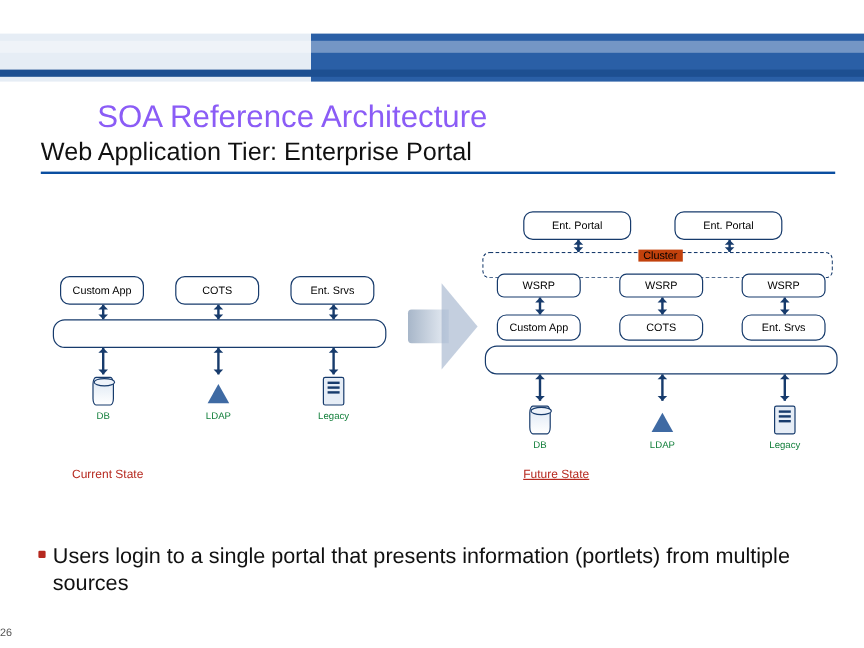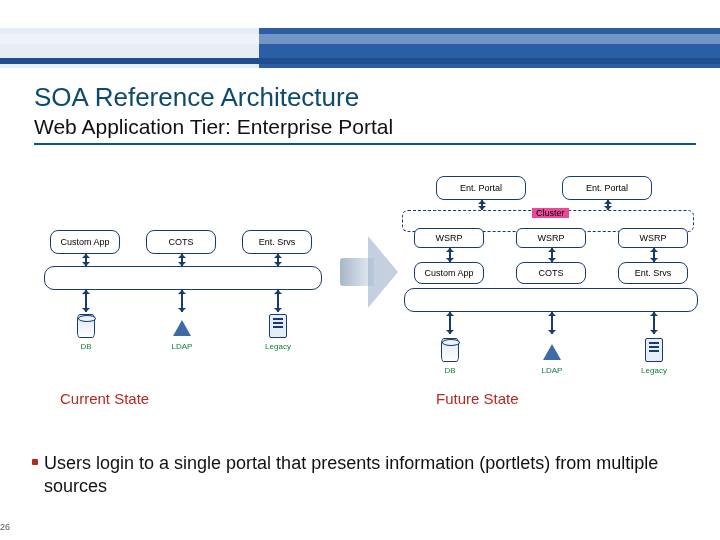--- a/index.html
+++ b/index.html
@@ -4,21 +4,21 @@
 <style>
   * { box-sizing: border-box; margin: 0; padding: 0; }
   body { width: 720px; height: 540px; background: #fff; font-family: Arial, Helvetica, sans-serif; position: relative; overflow: hidden; }
 
   
   .topband { position: absolute; top: 28px; left: 0; right: 0; height: 40px; background: linear-gradient(90deg, #e6edf5 0 36%, #2a5fa6 36% 100%); }
   .topband .under { position: absolute; left: 0; right: 0; top: 30px; height: 6px; background: #1d4f91; }
   .topband .shine { position: absolute; left: 0; right: 0; top: 6px; height: 10px; background: rgba(255,255,255,.35); }
 
   .title { position: absolute; top: 82px; left: 34px; right: 24px; }
-  .title h1 { font-size: 26px; font-weight: 400; color: #0c4a6e; }
+  .title h1 { font-size: 26px; font-weight: 400; color: #8b5cf6; margin-left: 47px; }
   .title h2 { font-size: 21px; font-weight: 400; color: #111; margin-top: 2px; }
   .rule { position: absolute; top: 143px; left: 34px; right: 24px; height: 2px; background: #0a4ea0; }
 
   .diagram { position: absolute; top: 160px; left: 0; right: 0; height: 270px; }
 
   
   .pill { border: 1.5px solid #173b6c; border-radius: 8px; font-size: 9px; display: flex; align-items: center; justify-content: center; background: #fff; position: absolute; }
   .bar  { position: absolute; background: #fff; border: 1.5px solid #173b6c; border-radius: 10px; height: 24px; }
   .dash { border: 1.5px dashed #173b6c; border-radius: 6px; position: absolute; }
 
@@ -33,21 +33,21 @@
   .arrv { position:absolute; width:2px; background:#173b6c; }
   .arrv::before,.arrv::after{content:"";position:absolute;left:-3px;border:4px solid transparent;}
   .arrv::before{top:-4px;border-bottom-color:#173b6c;}
   .arrv::after{bottom:-4px;border-top-color:#173b6c;}
 
   
   .bigarrow { position:absolute; top: 58px; left: 334px; width: 56px; height: 110px; }
   .bigarrow .shaft { position:absolute; top:40px; left:6px; width:34px; height:28px; background:linear-gradient(90deg,#6d86a5,#d9e2ee); opacity:.6; border-radius:3px 0 0 3px; }
   .bigarrow .head  { position:absolute; top:18px; left:34px; width:0; height:0; border-top:36px solid transparent; border-bottom:36px solid transparent; border-left:30px solid #93a8c4; opacity:.55; }
 
-  .state { font-size: 15px; color: #b6291f; position: absolute; }
+  .state { font-size: 10px; color: #b6291f; position: absolute; }
 
   .bullet { position:absolute; left:44px; top:452px; right:32px; font-size:18px; color:#111; line-height:1.25; }
   .bullet .dot { position:absolute; left:-12px; top:7px; width:6px; height:6px; background:#b6291f; border-radius:1px; }
 
   .pagenum { position:absolute; bottom:8px; left:0; right:0; text-align:left; font-size:9px; color:#555; }
 </style>
 </head>
 <body>
 
 <div class="topband">
@@ -100,21 +100,21 @@
   </div>
 
   <div class="pill" style="top:16px; left:436px; width:90px; height:24px;">
       <span>Ent. Portal</span>
     </div>
   <div class="pill" style="top:16px; left:562px; width:90px; height:24px;">
       <span>Ent. Portal</span>
     </div>
 
   <div class="dash" style="top:50px; left:402px; width:292px; height:22px;"></div>
-  <div style="position:absolute; top:48px; left:532px; font-size:9px; background:#ec4899; padding:0 4px;">Cluster</div>
+  <div style="position:absolute; top:48px; left:532px; font-size:9px; background:#c2410c; padding:0 4px;">Cluster</div>
 
   <div class="arrv" style="top:40px; left:481px; height:10px;"></div>
   <div class="arrv" style="top:40px; left:607px; height:10px;"></div>
 
   <div class="pill" style="top:68px; left:414px; width:70px; height:20px; border-radius:6px;">
       <span>WSRP</span>
     </div>
   <div class="pill" style="top:68px; left:516px; width:70px; height:20px; border-radius:6px;">
       <span>WSRP</span>
     </div>
@@ -144,21 +144,21 @@
   <div class="mini db" style="top:176px; left:436px;">
       <span class="lbl">DB</span>
     </div>
   <div class="mini ldap" style="top:176px; left:538px;">
       <span class="lbl">LDAP</span>
     </div>
   <div class="mini legacy" style="top:176px; left:640px;">
       <span class="lbl">Legacy</span>
     </div>
 
-  <div class="state" style="top:230px; left:436px;">Future State</div>
+  <div class="state" style="top:230px; left:436px;text-decoration:underline;">Future State</div>
 </div>
 
 <div class="bullet">
   <span class="dot"></span>
   <span>Users login to a single portal that presents information (portlets) from multiple sources</span>
 </div>
 
 <div class="pagenum">26</div>
 
 </body></html>

